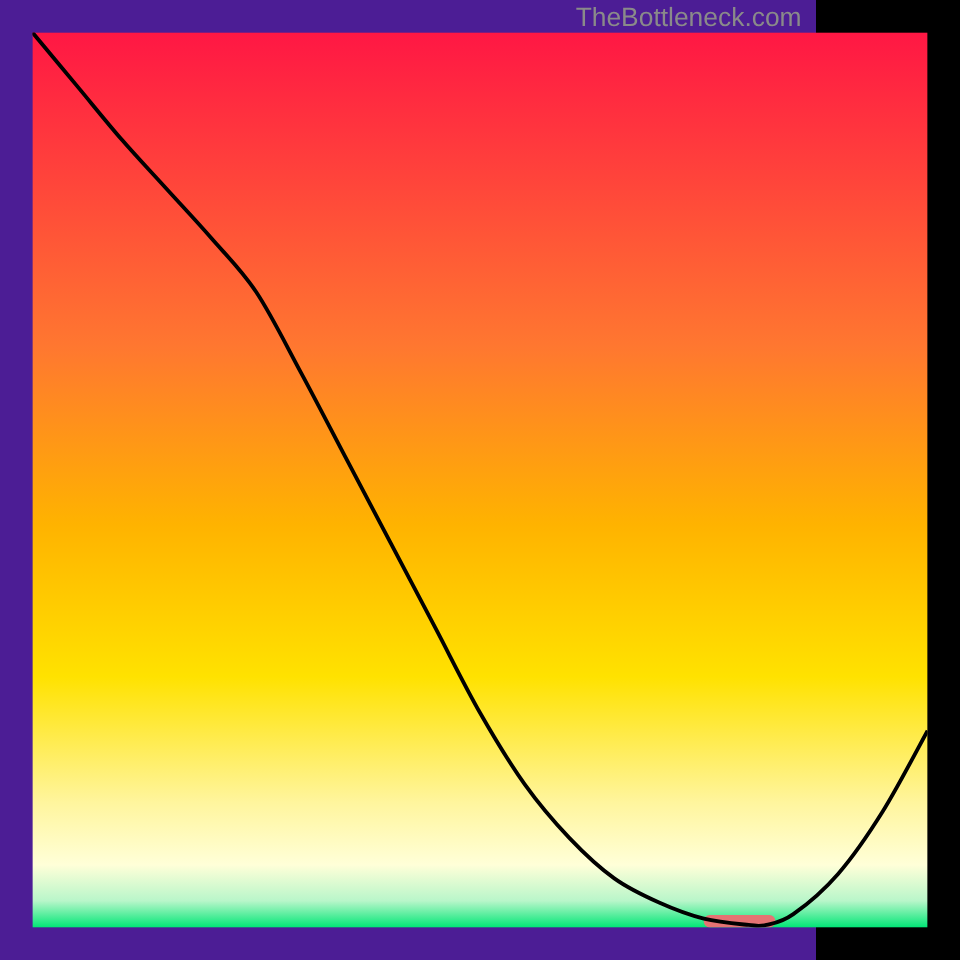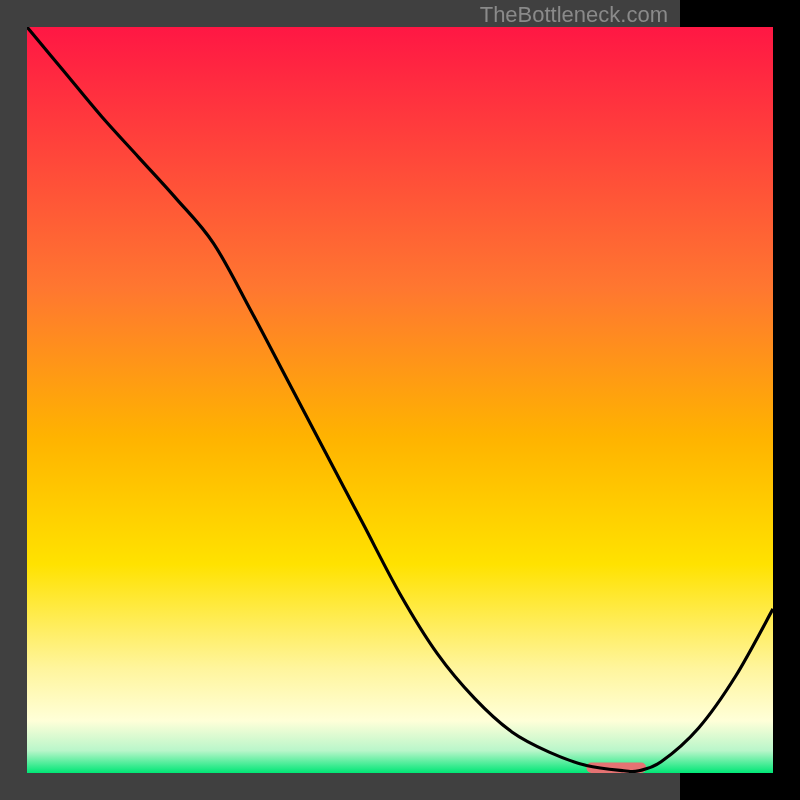--- a/index.html
+++ b/index.html
@@ -8,21 +8,21 @@
     background: #000;
     width: 800px;
     height: 800px;
     position: relative;
     font-family: Arial, sans-serif;
   }
   .container {
     position: relative;
     width: 680px;
     height: 800px;
-    background: #404040;
+    background: #4c1d95;
   }
   .attribution {
     position: absolute;
     top: 2px;
     right: 12px;
     color: #8a8a8a;
     font-size: 22px;
     font-weight: 500;
     z-index: 10;
   }

